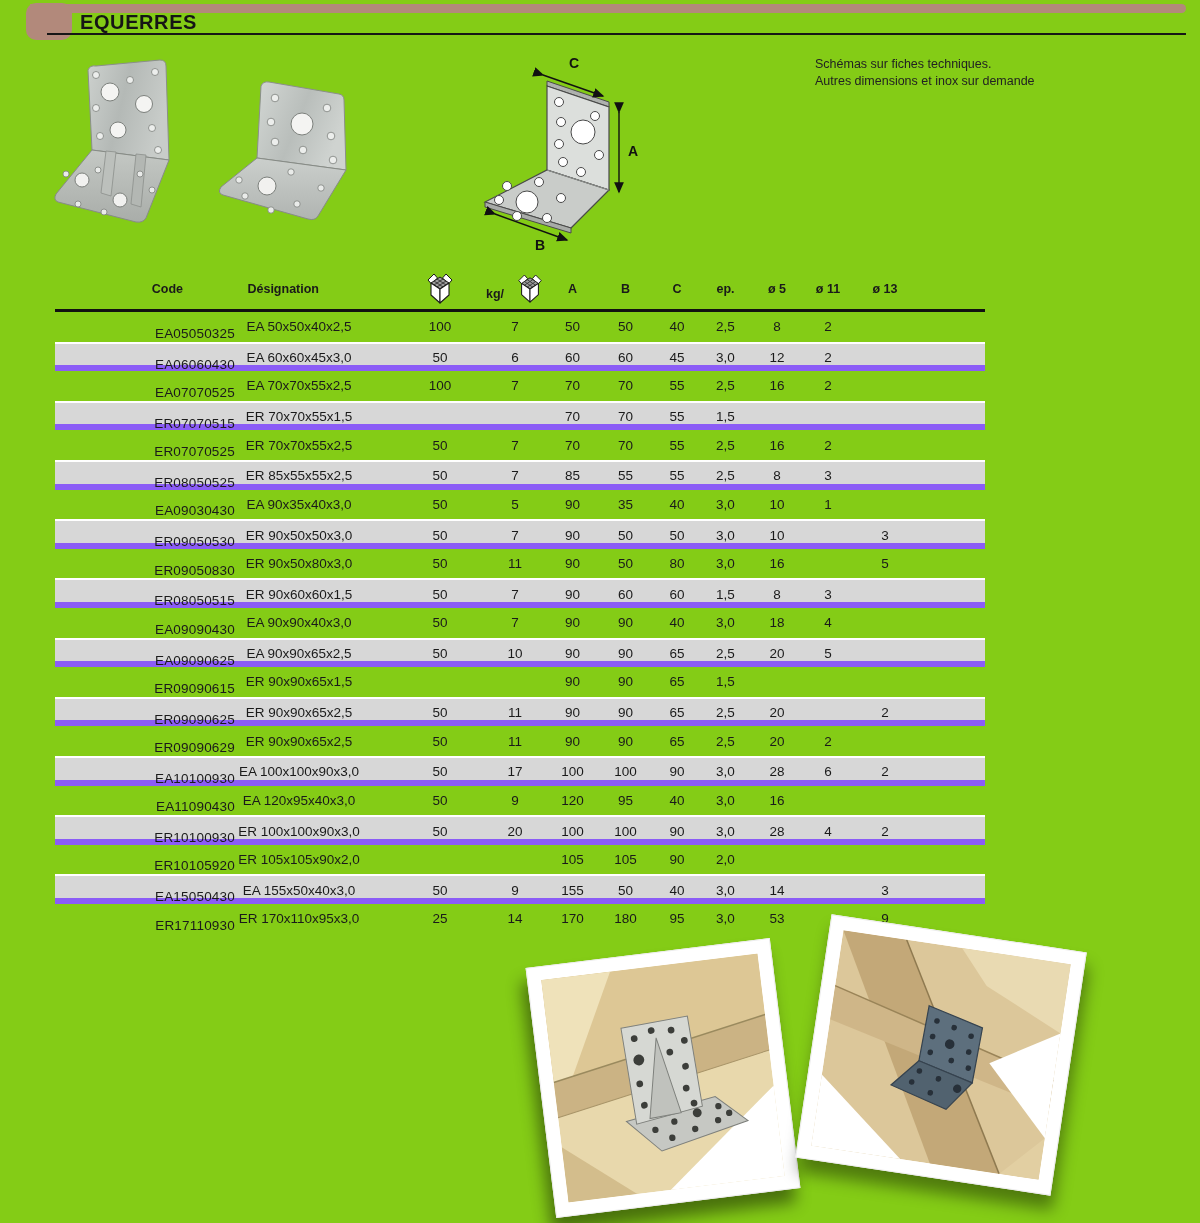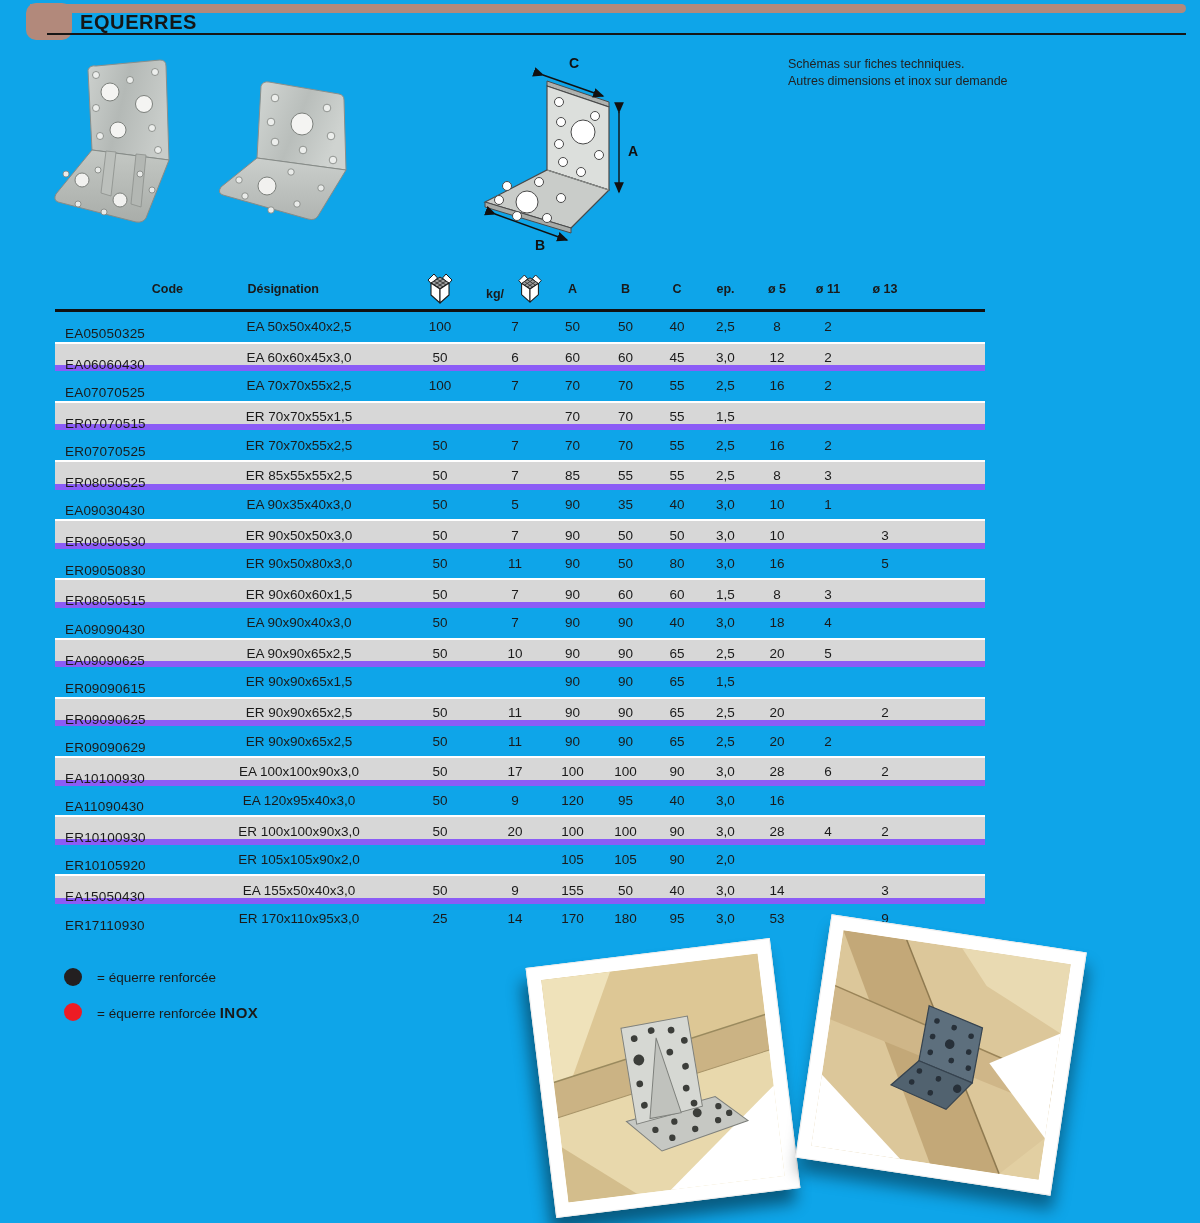--- a/index.html
+++ b/index.html
@@ -1,51 +1,51 @@
 <!DOCTYPE html>
 <html style="--accent: #b2897b; --row-alt: #d7d7d7; --dot-black: #231f20; --dot-red: #ed1c24;"><head>
 <meta charset="utf-8">
 <style>
   html,body { margin:0; padding:0; background:#ffffff; }
   * { box-sizing:border-box; }
   .page {
     position:relative; width:1200px; height:1223px; overflow:hidden;
-    background:#0ea5e9; font-family:"Liberation Sans", sans-serif; color:#1a1a1a;
+    background:#84cc16; font-family:"Liberation Sans", sans-serif; color:#1a1a1a;
   }
   
   .accent-bar { position:absolute; left:30px; top:4px; width:1156px; height:9px;
     background:var(--accent); border-radius:0 5px 5px 0; }
   .accent-square { position:absolute; left:26px; top:3px; width:46px; height:37px;
     background:var(--accent); border-radius:10px; }
   .page-title { position:absolute; left:80px; top:11px; margin:0;
     font-size:20px; font-weight:bold; letter-spacing:0.6px; color:#151515; }
   .title-rule { position:absolute; left:47px; top:33px; width:1139px; height:2px; background:#161616; }
   
-  .note { position:absolute; left:788px; top:56px; font-size:12.5px; line-height:17px; color:#222; }
+  .note { position:absolute; left:815px; top:56px; font-size:12.5px; line-height:17px; color:#222; }
   
   .product-1 { position:absolute; left:48px;  top:58px; }
   .product-2 { position:absolute; left:205px; top:76px; }
   .diagram   { position:absolute; left:455px; top:52px; }
   .dim-label { font-family:"Liberation Sans", sans-serif; font-size:14px; font-weight:bold; fill:#111; }
   
   .spec-table { position:absolute; left:55px; top:268px; width:930px; }
   .thead, .trow { display:grid;
     grid-template-columns:180px 128px 32px 90px 60px 55px 51px 52px 45px 58px 44px 70px 1fr;
     align-items:center; }
   .thead { height:44px; border-bottom:3px solid #111; font-weight:bold; font-size:12.5px; }
   .thead .hc { text-align:center; }
   .h-code  { text-align:right; padding-right:52px; }
   .h-desig { text-align:right; padding-right:44px; }
   .h-kg { display:flex; align-items:flex-end; justify-content:center; gap:12px; }
   .h-kg .kgtxt { margin-bottom:3px; }
   .h-box { display:flex; align-items:center; justify-content:center; }
   .trow { height:29.6px; font-size:13.5px; }
   .trow.alt { background:var(--row-alt); border-top:2px solid #fff; border-bottom:6px solid #8b5cf6; }
   .cell { text-align:center; }
-  .cell.code  { text-align:left; padding-left:10px; letter-spacing:0.2px;margin-top:13px; }
+  .cell.code  { text-align:right; padding-left:10px; letter-spacing:0.2px;margin-top:13px; }
   .cell.desig { text-align:center; }
   .dot { width:16px; height:16px; border-radius:50%; margin:0 auto; }
   .dot.black { background:var(--dot-black); }
   .dot.red   { background:var(--dot-red); }
   
   .legend { position:absolute; left:64px; top:966px; }
   .legend-item { display:flex; align-items:center; height:22px; margin-bottom:13px; font-size:13.5px; }
   .legend-item .ldot { width:18px; height:18px; border-radius:50%; margin-right:15px; }
   .ldot.black { background:var(--dot-black); }
   .ldot.red   { background:var(--dot-red); }
@@ -547,30 +547,20 @@
           <div class="cell ">95</div>
           <div class="cell ">3,0</div>
           <div class="cell ">53</div>
           <div class="cell "></div>
           <div class="cell ">9</div>
           <div class="cell "></div>
         </div>
       </div>
   </div>
 
-  <div class="legend">
-    <div class="legend-item">
-      <span class="ldot black"></span>
-      <span>= équerre renforcée</span>
-    </div>
-    <div class="legend-item">
-      <span class="ldot red"></span>
-      <span><span>= équerre renforcée </span><b>INOX</b></span>
-    </div>
-  </div>
 
   <div class="photo photo-1">
     <svg width="218" height="224" viewBox="0 0 220 226" preserveAspectRatio="none">
       <rect width="220" height="226" fill="#e8d8ac"></rect>
       <polygon points="0,0 220,0 220,62 0,104" fill="#ddc795"></polygon>
       <polygon points="0,0 70,0 14,112 0,122" fill="#efe2ba"></polygon>
       <polygon points="0,104 220,62 220,98 0,140" fill="#cbb384"></polygon>
       <line x1="0" y1="104" x2="220" y2="62" stroke="#9a8a5e" stroke-width="1.5"></line>
       <line x1="0" y1="140" x2="220" y2="98" stroke="#a89468" stroke-width="1"></line>
       <polygon points="104,226 220,134 220,226" fill="#ffffff"></polygon>

